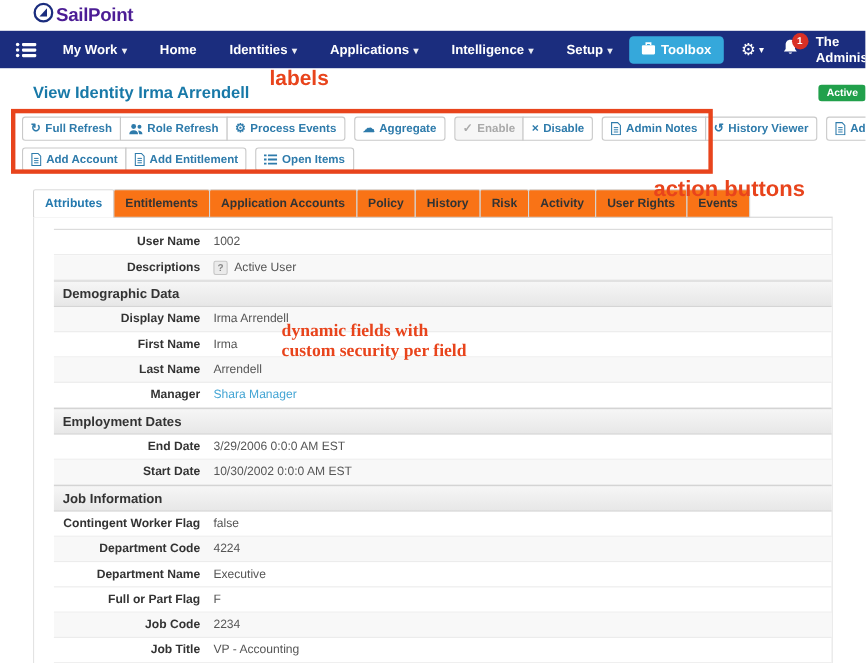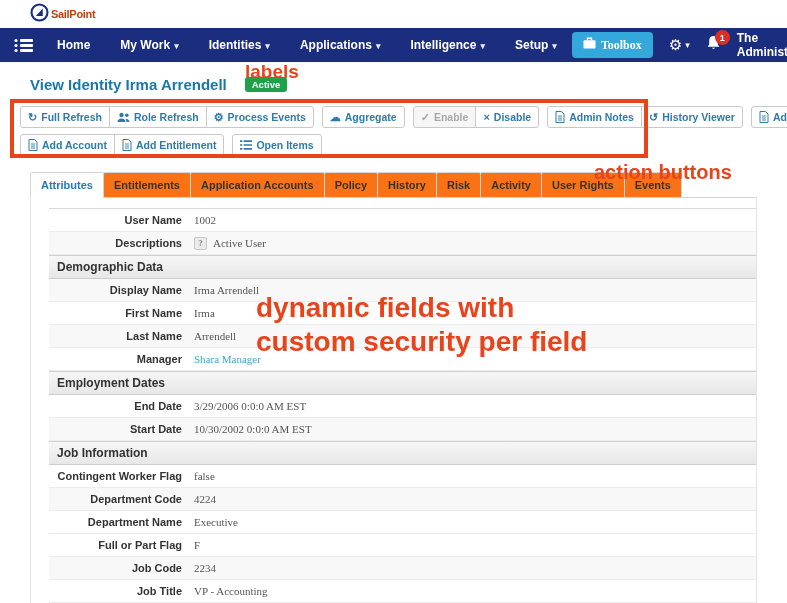--- a/index.html
+++ b/index.html
@@ -3,40 +3,40 @@
 <meta charset="utf-8">
 <style>
   * { margin:0; padding:0; box-sizing:border-box; }
   html,body { background:#fff; }
   body { font-family:"Liberation Sans", sans-serif; }
   #page { position:relative; width:787px; height:603px; background:#fff; overflow:hidden; }
 
   
   .topbar { height:28px; display:flex; align-items:center; padding-left:30px; background:#fff; }
   .logo { display:flex; align-items:center; gap:2px; }
-  .logo-text { font-size:11px; font-weight:bold; color:#c2410c; letter-spacing:-0.3px; }
+  .logo-text { font-size:17px; font-weight:bold; color:#4c1d95; letter-spacing:-0.3px; }
 
   
   .navbar { height:34px; background:#1B2D7E; display:flex; align-items:center; justify-content:space-between; padding:0 12px 0 6px; }
   .nav-left { display:flex; align-items:center; }
   .hamburger { padding:4px 8px; cursor:pointer; display:flex; align-items:center; }
   .nav-item { color:#fff; font-size:12px; font-weight:bold; padding:0 15px; line-height:34px; cursor:pointer; white-space:nowrap; }
   .nav-item .caret { font-size:9px; margin-left:4px; opacity:.9; }
   .nav-right { display:flex; align-items:center; gap:16px; }
-  .toolbox-btn { background:#35A8DB; color:#fff; border:none; border-radius:4px; font-family:Liberation Serif, serif;
+  .toolbox-btn { background:#35A8DB; color:#fff; border:none; border-radius:4px; font-family:Liberation Sans, sans-serif;
     font-size:12px; font-weight:bold; padding:5px 11px; display:flex; align-items:center; gap:5px; cursor:pointer; }
   .gear-wrap { color:#fff; font-size:15px; display:flex; align-items:center; gap:3px; cursor:pointer; }
   .gear-wrap .caret { font-size:9px; }
   .bell-wrap { position:relative; cursor:pointer; display:flex; align-items:center; }
   .bell-badge { position:absolute; top:-5px; left:9px; background:#D93025; color:#fff; font-size:9px; font-weight:bold;
     min-width:15px; height:15px; border-radius:8px; display:flex; align-items:center; justify-content:center; padding:0 3px; }
   .user-wrap { color:#fff; font-size:12px; font-weight:bold; display:flex; align-items:center; gap:5px; cursor:pointer; }
 
   
-  .title-row { display:flex; align-items:center; gap:18px; margin:14px 0 0 30px; }
+  .title-row { display:flex; align-items:center; gap:8px; margin:14px 0 0 30px;justify-content:space-between; }
   .page-title { font-size:15px; font-weight:bold; color:#1879A8; }
   .status-badge { background:#21A04B; color:#fff; font-size:9.5px; font-weight:bold; padding:2px 7px; border-radius:3px; }
 
   
   .actions { margin:13px 0 0 20px; }
   .actions-row { display:flex; align-items:center; gap:8px; margin-bottom:6px; }
   .btn-group { display:inline-flex; }
   .abtn { display:inline-flex; align-items:center; gap:4px; background:#fff; border:1px solid #C9C9C9; border-radius:3px;
     color:#2E7BAB; font-family:inherit; font-size:10.5px; font-weight:bold; padding:4px 7px; cursor:pointer; white-space:nowrap; }
   .btn-group .abtn { border-radius:0; margin-left:-1px; }
@@ -53,32 +53,32 @@
     padding:6px 10px; margin-left:-1px; margin-bottom:-1px; cursor:pointer; white-space:nowrap; border-radius:2px 2px 0 0; }
   .tab:first-child { margin-left:0; }
   .tab.active { background:#fff; color:#2479AE; border-bottom:1px solid #fff; }
 
   
   .panel { margin-left:30px; width:727px; height:413px; border-left:1px solid #E3E3E3; border-right:1px solid #E3E3E3; padding:10px 0 0 18px; }
   .form { border-top:1px solid #D9D9D9; }
   .frow { display:flex; align-items:center; min-height:23px; border-bottom:1px solid #ECECEC; font-size:11px; }
   .frow.g { background:#F8F8F8; }
   .flabel { width:145px; flex-shrink:0; text-align:right; font-weight:bold; color:#333; padding-right:12px; }
-  .fvalue { color:#555; display:flex; align-items:center; gap:6px;font-family:Liberation Serif, serif; }
+  .fvalue { color:#555; display:flex; align-items:center; gap:6px; }
   .fsection { background:linear-gradient(#F6F6F6,#E7E7E7); border-top:1px solid #D0D0D0; border-bottom:1px solid #CDCDCD;
     font-size:12px; font-weight:bold; color:#333; padding:4px 0 4px 8px; }
   .link { color:#44A5D4; text-decoration:none; cursor:pointer; }
   .info-badge { display:inline-flex; align-items:center; justify-content:center; width:13px; height:13px;
     background:#EBEBEB; border:1px solid #C6C6C6; border-radius:2px; color:#8A8A8A; font-size:9px; font-weight:bold; cursor:pointer; }
 
   
   .ann { position:absolute; color:#E8441C; font-weight:bold; line-height:1.2; pointer-events:none; }
   .ann-labels { left:245px; top:61px; font-size:19px; }
   .ann-buttons { left:594px; top:160px; font-size:20px; }
-  .ann-dynamic { left:256px; top:291px; font-size:28px; }
+  .ann-dynamic { left:256px; top:291px; font-size:16px;font-family:Liberation Serif, serif; }
   .red-rect { position:absolute; left:10px; top:99px; width:638px; height:59px; border:4px solid #E8441C; pointer-events:none; }
 </style>
 </head>
 <body>
 
 <div id="page">
 
   <div class="topbar">
     <div class="logo">
       <span>
@@ -96,22 +96,22 @@
       <span class="hamburger">
         <svg width="20" height="15" viewBox="0 0 20 15" fill="#fff">
             <circle cx="2" cy="2.5" r="1.6"></circle>
             <rect x="6" y="1" width="13" height="3" rx="1"></rect>
             <circle cx="2" cy="7.5" r="1.6"></circle>
             <rect x="6" y="6" width="13" height="3" rx="1"></rect>
             <circle cx="2" cy="12.5" r="1.6"></circle>
             <rect x="6" y="11" width="13" height="3" rx="1"></rect>
           </svg>
       </span>
+      <span class="nav-item"><span>My Work</span><span class="caret">▾</span></span>
       <span class="nav-item"><span>Home</span></span>
-      <span class="nav-item"><span>My Work</span><span class="caret">▾</span></span>
       <span class="nav-item"><span>Identities</span><span class="caret">▾</span></span>
       <span class="nav-item"><span>Applications</span><span class="caret">▾</span></span>
       <span class="nav-item"><span>Intelligence</span><span class="caret">▾</span></span>
       <span class="nav-item"><span>Setup</span><span class="caret">▾</span></span>
     </div>
     <div class="nav-right">
       <button class="toolbox-btn">
         <span>
           <svg width="13" height="12" viewBox="0 0 13 12">
               <rect x="0.5" y="3.2" width="12" height="8.3" rx="1" fill="#fff"></rect>

